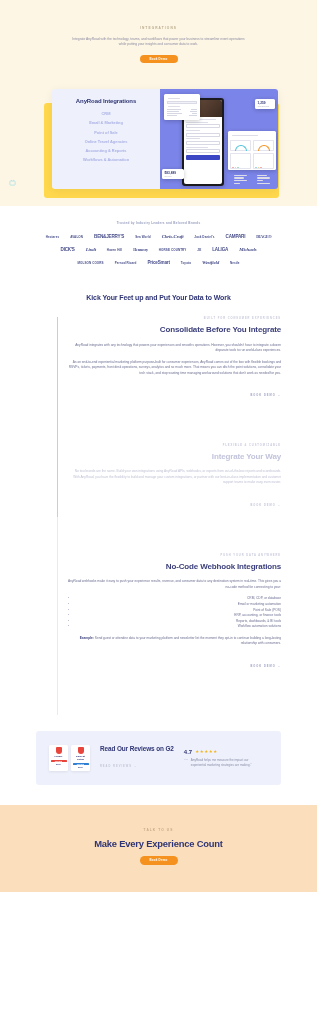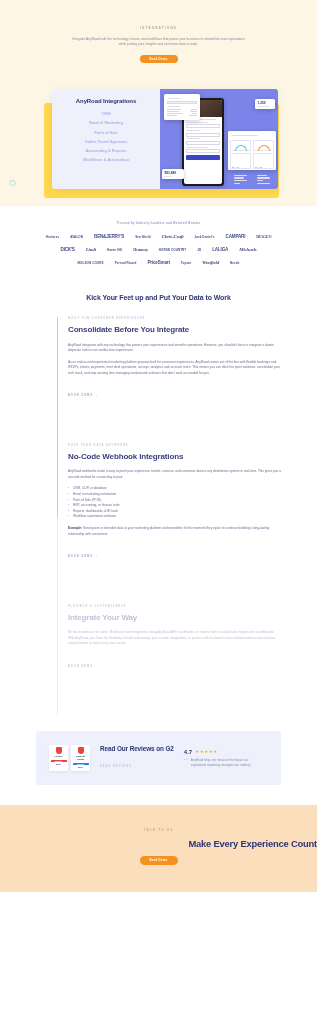--- a/index.html
+++ b/index.html
@@ -161,20 +161,21 @@
   
   .worktitle {
     text-align:center; font-size:7px; color:#2f3575; font-weight:700;
     margin:7px 0 16px; letter-spacing:-.1px;
   }
   .content {
     position:relative;
     display:flex;
     padding-left:57px;
     padding-right:36px;
+    text-align:right;
   }
   .railtrack {
     position:absolute; left:57px; top:0; bottom:0; width:1px; background:#e8e9f2;
   }
   .railthumb {
     position:absolute; left:57px; top:0; width:1px; height:200px; background:#c9cbe0;
   }
   .blocks { flex:1; padding-left:11px; }
   .block { margin-bottom:44px; }
   .block .kicker {
@@ -231,21 +232,21 @@
   .g2score { display:flex; align-items:center; gap:3px; }
   .g2score b { font-size:6px; color:#2f3575; }
   .stars { color:#f5b723; font-size:4.4px; letter-spacing:.6px; }
   .quote { display:flex; gap:2.5px; margin-top:3px; }
   .quote .qm { color:#b9bcd4; font-size:5px; line-height:1; font-family:"Liberation Serif",serif; }
   .quote p { font-size:3px; line-height:1.65; color:#8a8da9; }
 
   
   .cta { background:#fbdfbc; padding:23px 0 27px; text-align:center; }
   .cta .eyebrow { color:#c7a887; }
-  .cta h2 { font-size:9.4px; color:#2f3575; font-weight:700; margin-top:6px; letter-spacing:-.2px;text-align:right; }
+  .cta h2 { font-size:9.4px; color:#2f3575; font-weight:700; margin-top:6px; letter-spacing:-.2px; }
 
   .deco-icon {
     position:absolute; left:8px; top:178px; width:9px; height:9px;
     opacity:.75;
   }
 </style>
 </head>
 <body>
 
 <div class="page">
@@ -393,43 +394,43 @@
     <div class="blocks">
 
       <div class="block active">
         <div class="kicker">BUILT FOR CONSUMER EXPERIENCES</div>
         <h2>Consolidate Before You Integrate</h2>
         <p>AnyRoad integrates with any technology that powers your experiences and smooths operations. However, you shouldn't have to integrate a dozen disparate tools to run world-class experiences.</p>
         <p>As an end-to-end experiential marketing platform purpose-built for consumer experiences, AnyRoad comes out of the box with flexible bookings and RSVPs, tickets, payments, front desk operations, surveys, analytics and so much more. That means you can ditch the point solutions, consolidate your tech stack, and stop wasting time managing workaround solutions that don't work as needed for you.</p>
         <span class="readmore">BOOK DEMO  →</span>
       </div>
 
+      <div class="block">
+        <div class="kicker">FLEXIBLE &amp; CUSTOMIZABLE</div>
+        <h2>Integrate Your Way</h2>
+        <p>No two brands are the same. Build your own integrations using AnyRoad APIs, webhooks, or exports from out-of-the-box reports and scoreboards. With AnyRoad, you have the flexibility to build and manage your custom integrations, or partner with our best-in-class implementation and customer support teams to make easy even easier.</p>
+        <span class="readmore">BOOK DEMO  →</span>
+      </div>
+
       <div class="block active">
         <div class="kicker">PUSH YOUR DATA ANYWHERE</div>
         <h2>No-Code Webhook Integrations</h2>
         <p>AnyRoad webhooks make it easy to push your experience results, revenue, and consumer data to any destination system in real-time. This gives you a no-code method for connecting to your:</p>
         <ul>
           <li>CRM, CDP, or database</li>
           <li>Email or marketing automation</li>
           <li>Point of Sale (POS)</li>
           <li>ERP, accounting, or finance tools</li>
           <li>Reports, dashboards, &amp; BI tools</li>
           <li>Workflow automation solutions</li>
         </ul>
         <p><span class="lbl">Example:</span><span> Send guest or attendee data to your marketing platform and newsletter list the moment they opt-in to continue building a long-lasting relationship with consumers.</span></p>
         <span class="readmore">BOOK DEMO  →</span>
       </div>
 
-      <div class="block">
-        <div class="kicker">FLEXIBLE &amp; CUSTOMIZABLE</div>
-        <h2>Integrate Your Way</h2>
-        <p>No two brands are the same. Build your own integrations using AnyRoad APIs, webhooks, or exports from out-of-the-box reports and scoreboards. With AnyRoad, you have the flexibility to build and manage your custom integrations, or partner with our best-in-class implementation and customer support teams to make easy even easier.</p>
-        <span class="readmore">BOOK DEMO  →</span>
-      </div>
-
     </div>
   </section>
 
   <section class="g2wrap">
     <div class="g2">
       <div class="badges">
         <div class="badge">
           <div class="crest"></div>
           <div class="t1">Leader</div>
           <div class="bar">WINTER</div>

